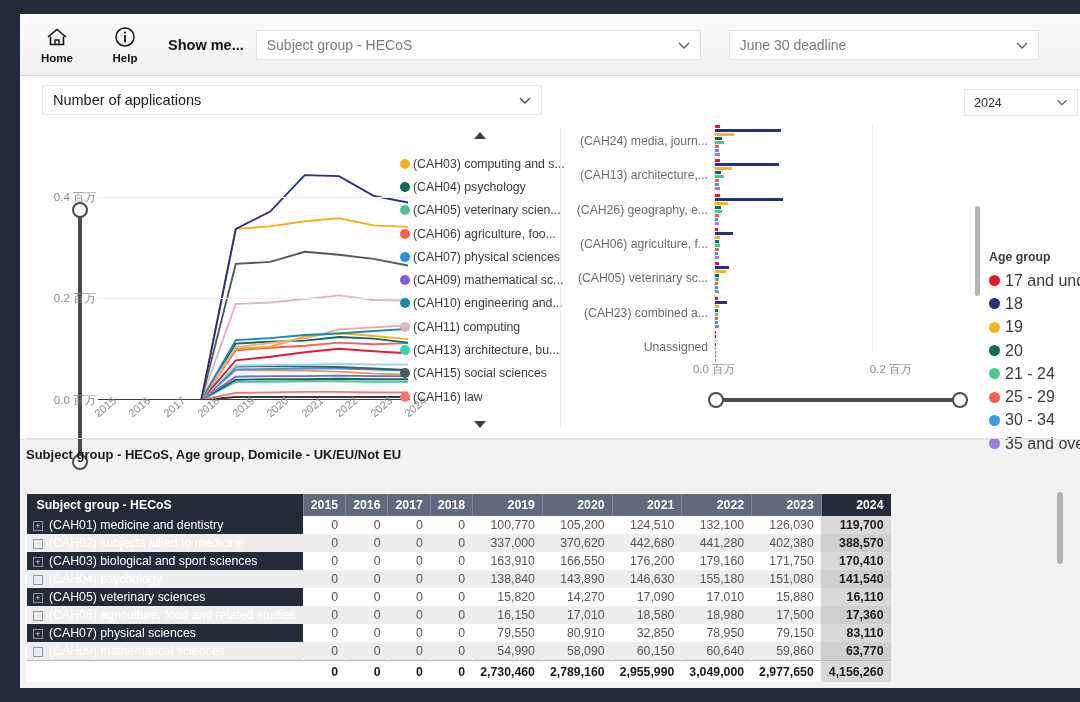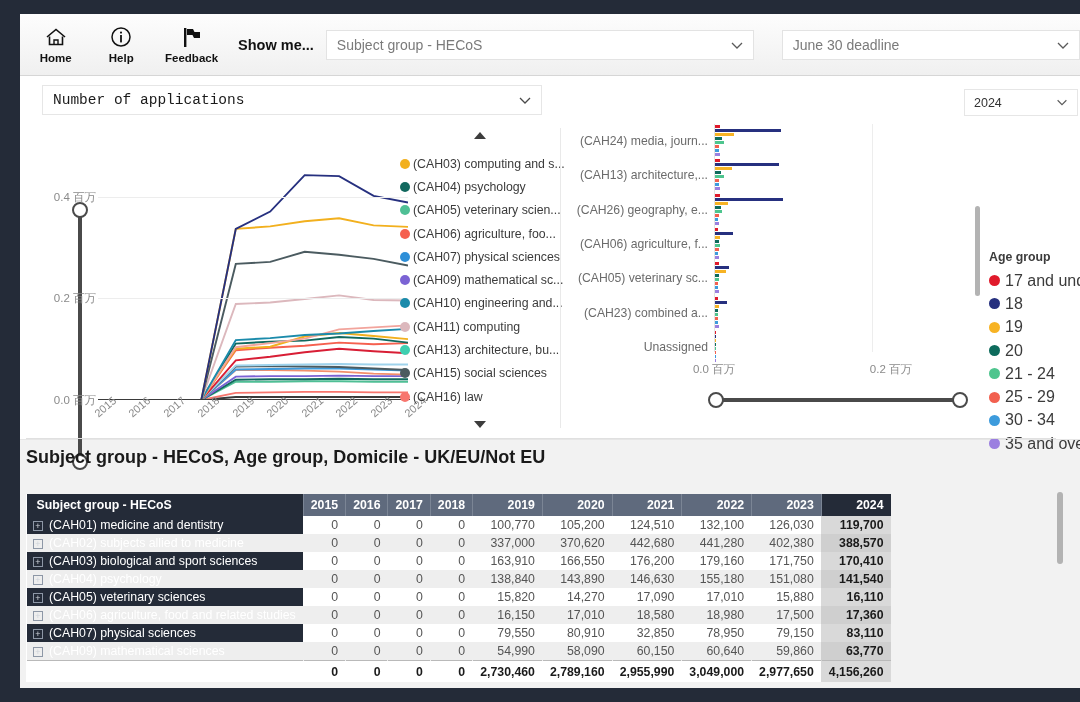--- a/index.html
+++ b/index.html
@@ -46,21 +46,21 @@
   .card {
     position: absolute; left: 20px; top: 76px; width: 1060px; height: 364px;
     background: #fff; border-bottom: 1px solid #e6e6e6;
   }
   .measure-combo {
     position: absolute; left: 22px; top: 9px; width: 500px; height: 30px;
     background: #fff; border: 1px solid #e6e6e6;
     display: flex; align-items: center; padding: 0 8px 0 10px;
     font-size: 14.5px; color: #1a1a1a; cursor: pointer;
   }
-  .measure-combo .cval { flex: 1; font-family: Liberation Mono, monospace; }
+  .measure-combo .cval { flex: 1; }
   .year-combo {
     position: absolute; left: 944px; top: 13px; width: 114px; height: 27px;
     background: #fff; border: 1px solid #e6e6e6;
     display: flex; align-items: center; padding: 0 6px 0 9px;
     font-size: 12.5px; color: #333; cursor: pointer;
   }
   .year-combo .cval { flex: 1; }
 
   
   .panel-line { position: absolute; left: 20px; top: 48px; width: 520px; height: 310px; }
@@ -111,21 +111,21 @@
   .age-scroll { position: absolute; left: 0; top: 82px; width: 5px; height: 90px; background: #b3b3b3; border-radius: 3px; cursor: pointer; }
   .age-title { position: absolute; left: 14px; top: 126px; font-size: 12.3px; font-weight: bold; color: #3b3b3b; }
   .age-items { position: absolute; left: 14px; top: 145px; }
   .age-row { display: flex; align-items: center; height: 23.3px; cursor: pointer; }
   .age-row .dot { width: 11px; height: 11px; flex: 0 0 11px; margin-right: 5px; }
   .age-row .txt { font-size: 16px; color: #3b3b3b; white-space: nowrap; }
 
   
   .tbl-title {
     position: absolute; left: 26px; top: 447px;
-    font-size: 18px; font-weight: bold; color: #1a1a1a;
+    font-size: 13px; font-weight: bold; color: #1a1a1a;
   }
   .tbl-wrap { position: absolute; left: 26px; top: 494px; width: 812px; background: #fff; }
   table.grid { border-collapse: collapse; width: 812px; font-size: 12.3px; }
   table.grid th {
     background: #5f6a7d; color: #fff; font-weight: bold; text-align: right;
     padding: 3px 7px; height: 22px; white-space: nowrap;
     border-left: 1px solid #7b8595;
   }
   table.grid th.hdr-name {
     background: #242b38; text-align: left; padding-left: 10px; border-left: none;
@@ -178,29 +178,20 @@
       <span class="glyph">
         <svg width="22" height="22" viewBox="0 0 22 22">
             <circle cx="11" cy="11" r="9" fill="none" stroke="#111" stroke-width="1.5"></circle>
             <circle cx="11" cy="6.6" r="1.05" fill="#111"></circle>
             <rect x="10.1" y="9" width="1.8" height="7.4" fill="#111"></rect>
           </svg>
       </span>
       <span class="lbl">Help</span>
     </div>
 
-    <div class="tb-btn" style="margin-left:6px;width:72px;">
-      <span class="glyph">
-        <svg width="22" height="22" viewBox="0 0 22 22">
-            <rect x="3" y="2" width="2.4" height="19" fill="#111"></rect>
-            <path d="M6 3 h6 l1.5 3 H19 v6 h-6 l-1.5 -3 H6 Z" fill="#111"></path>
-          </svg>
-      </span>
-      <span class="lbl">Feedback</span>
-    </div>
 
     <span class="showme">Show me...</span>
 
     <div class="combo" id="combo-subject">
       <span class="cval">Subject group - HECoS</span>
       <span class="chev">
         <svg width="16" height="16" viewBox="0 0 16 16">
             <path d="M3 6 L8 11 L13 6" fill="none" stroke="#5a5a5a" stroke-width="1.3"></path>
           </svg>
       </span>

